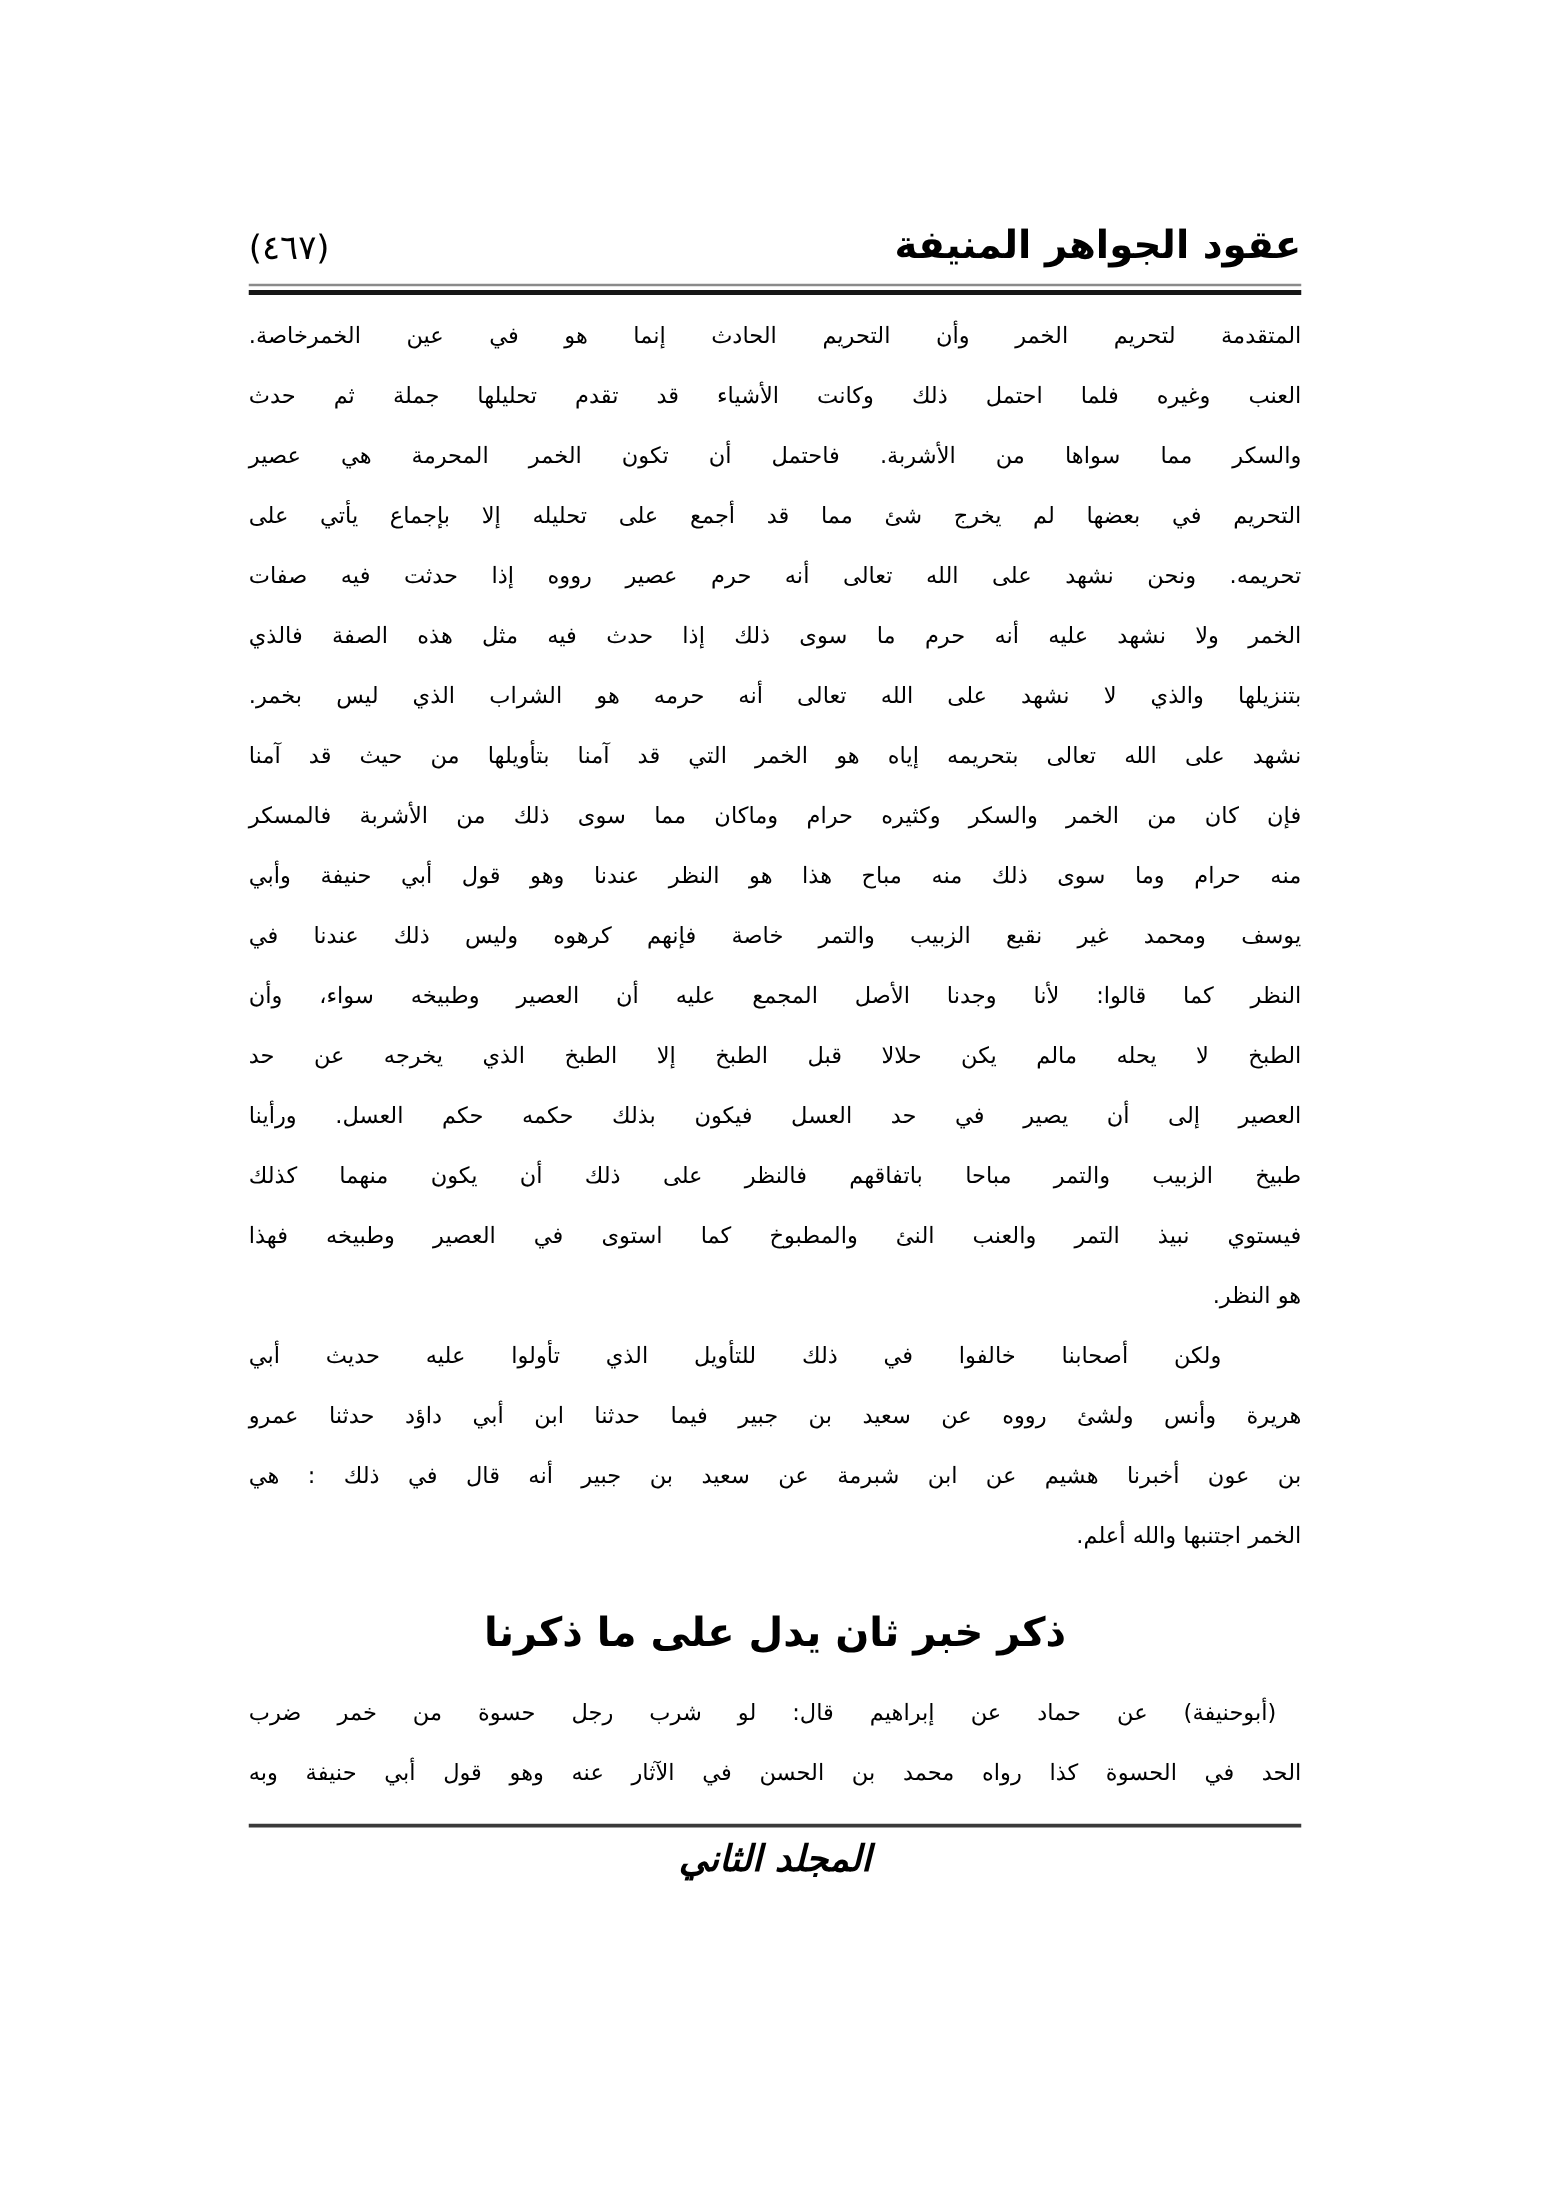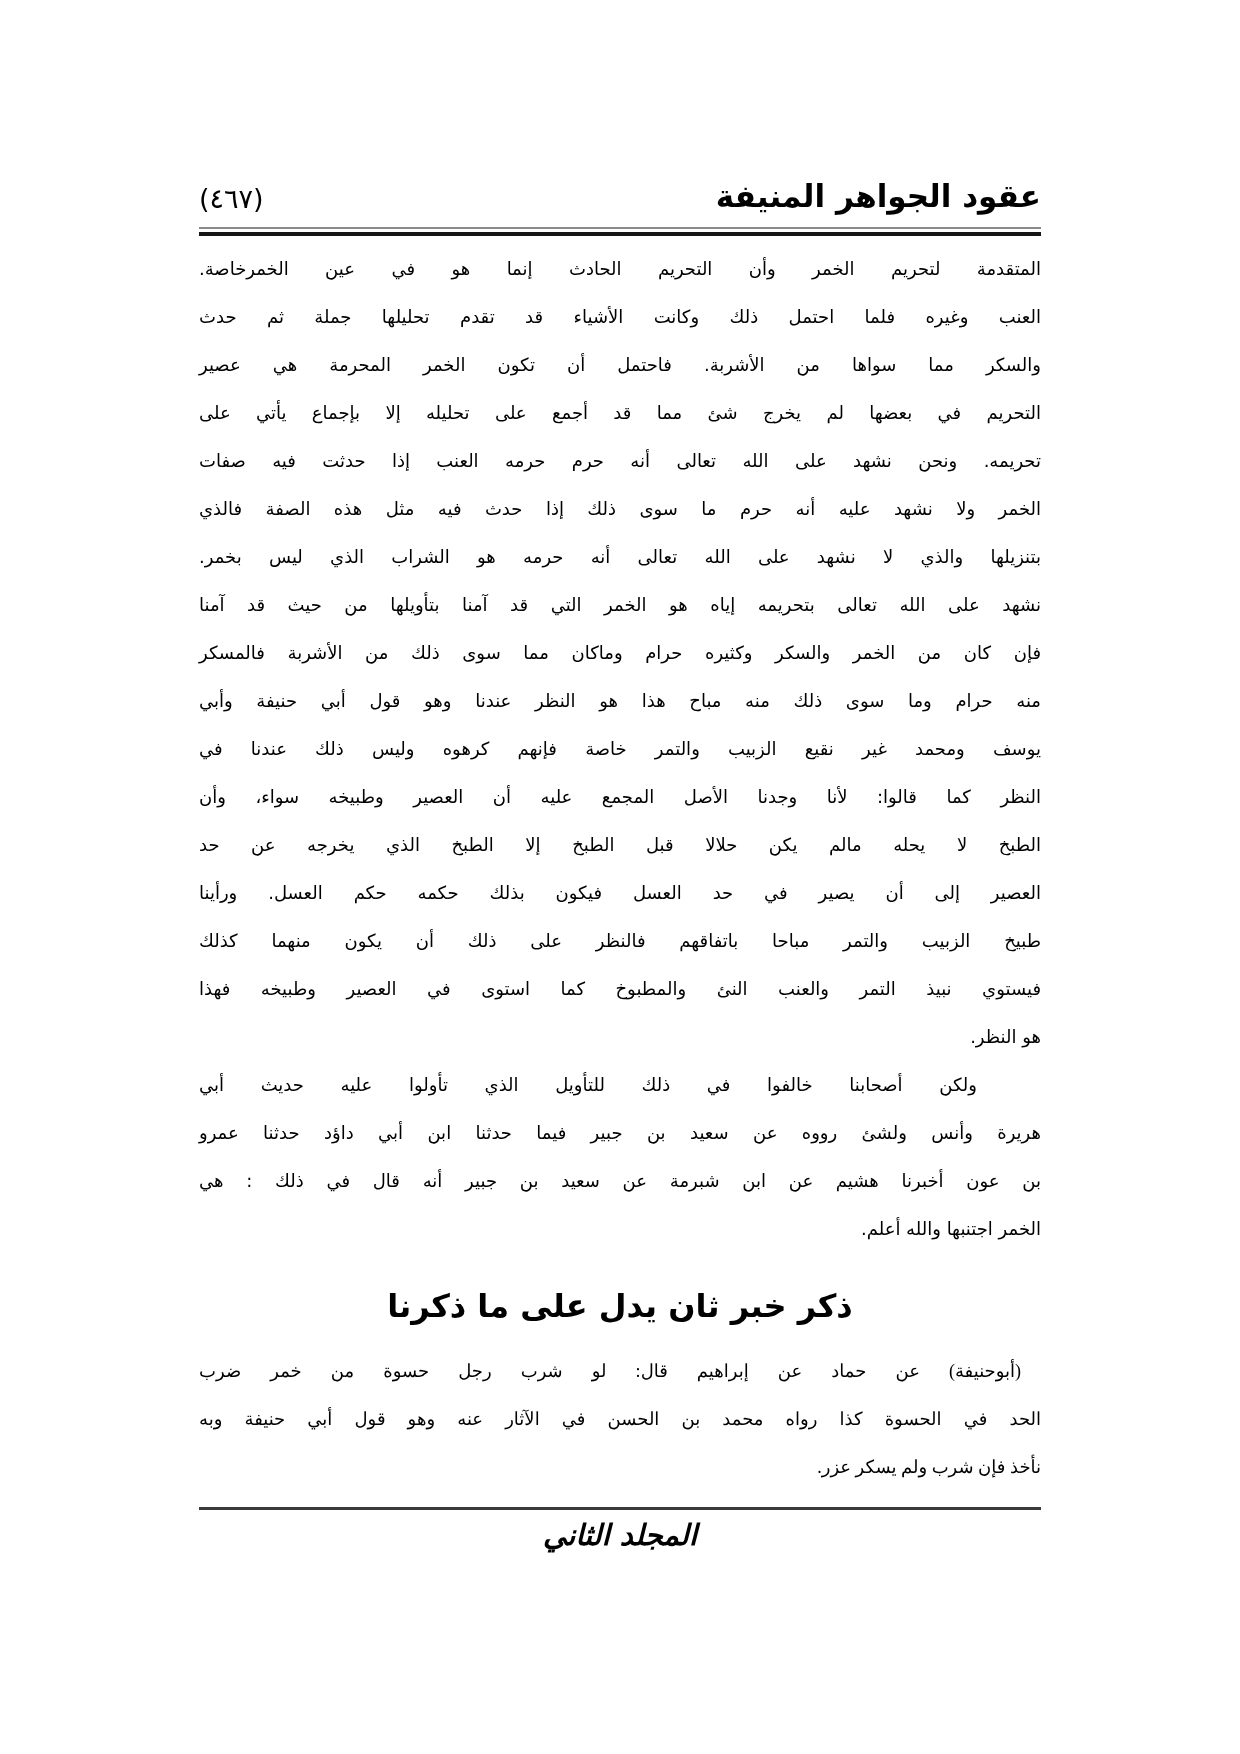--- a/index.html
+++ b/index.html
@@ -94,21 +94,21 @@
       <div class="book-title">عقود الجواهر المنيفة</div>
       <div class="page-number">(٤٦٧)</div>
     </div>
     <div class="double-rule"></div>
 
     <div class="body-text">
       <div class="line">المتقدمة لتحريم الخمر وأن التحريم الحادث إنما هو في عين الخمرخاصة.</div>
       <div class="line">العنب وغيره فلما احتمل ذلك وكانت الأشياء قد تقدم تحليلها جملة ثم حدث</div>
       <div class="line">والسكر مما سواها من الأشربة. فاحتمل أن تكون الخمر المحرمة هي عصير</div>
       <div class="line">التحريم في بعضها لم يخرج شئ مما قد أجمع على تحليله إلا بإجماع يأتي على</div>
-      <div class="line">تحريمه. ونحن نشهد على الله تعالى أنه حرم حرمه العنب إذا حدثت فيه صفات</div>
+      <div class="line">تحريمه. ونحن نشهد على الله تعالى أنه حرم عصير رووه إذا حدثت فيه صفات</div>
       <div class="line">الخمر ولا نشهد عليه أنه حرم ما سوى ذلك إذا حدث فيه مثل هذه الصفة فالذي</div>
       <div class="line">بتنزيلها والذي لا نشهد على الله تعالى أنه حرمه هو الشراب الذي ليس بخمر.</div>
       <div class="line">نشهد على الله تعالى بتحريمه إياه هو الخمر التي قد آمنا بتأويلها من حيث قد آمنا</div>
       <div class="line">فإن كان من الخمر والسكر وكثيره حرام وماكان مما سوى ذلك من الأشربة فالمسكر</div>
       <div class="line">منه حرام وما سوى ذلك منه مباح هذا هو النظر عندنا وهو قول أبي حنيفة وأبي</div>
       <div class="line">يوسف ومحمد غير نقيع الزبيب والتمر خاصة فإنهم كرهوه وليس ذلك عندنا في</div>
       <div class="line">النظر كما قالوا: لأنا وجدنا الأصل المجمع عليه أن العصير وطبيخه سواء، وأن</div>
       <div class="line">الطبخ لا يحله مالم يكن حلالا قبل الطبخ إلا الطبخ الذي يخرجه عن حد</div>
       <div class="line">العصير إلى أن يصير في حد العسل فيكون بذلك حكمه حكم العسل. ورأينا</div>
       <div class="line">طبيخ الزبيب والتمر مباحا باتفاقهم فالنظر على ذلك أن يكون منهما كذلك</div>
@@ -116,23 +116,22 @@
       <div class="line last">هو النظر.</div>
 
       <div class="line indent-wide">ولكن أصحابنا خالفوا في ذلك للتأويل الذي تأولوا عليه حديث أبي</div>
       <div class="line">هريرة وأنس ولشئ رووه عن سعيد بن جبير فيما حدثنا ابن أبي داؤد حدثنا عمرو</div>
       <div class="line">بن عون أخبرنا هشيم عن ابن شبرمة عن سعيد بن جبير أنه قال في ذلك : هي</div>
       <div class="line last">الخمر اجتنبها والله أعلم.</div>
     </div>
 
     <div class="section-heading">ذكر خبر ثان يدل على ما ذكرنا</div>
 
-    <div class="body-text" style="margin-top:0;font-family:Liberation Serif, serif;">
+    <div class="body-text" style="margin-top:0;">
       <div class="line indent-small">(أبوحنيفة) عن حماد عن إبراهيم قال: لو شرب رجل حسوة من خمر ضرب</div>
       <div class="line">الحد في الحسوة كذا رواه محمد بن الحسن في الآثار عنه وهو قول أبي حنيفة وبه</div>
-      <div class="line last">نأخذ فإن شرب ولم يسكر عزر.</div>
     </div>
 
     <div class="footer-rule"></div>
     <div class="footer-label">المجلد الثاني</div>
 
   </div>
 </div>
 
 </body></html>

